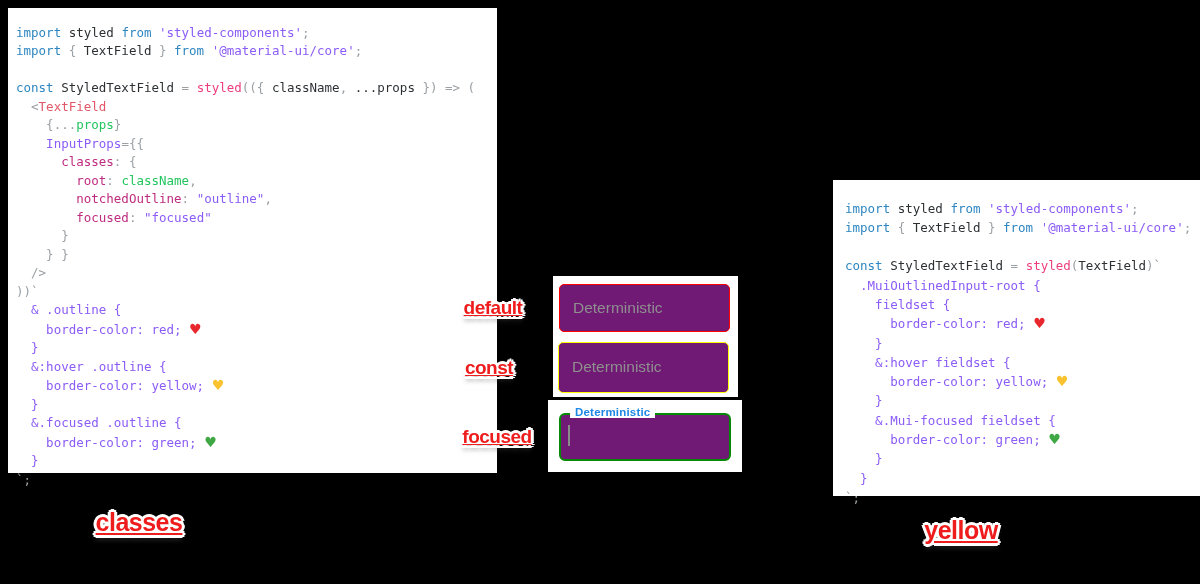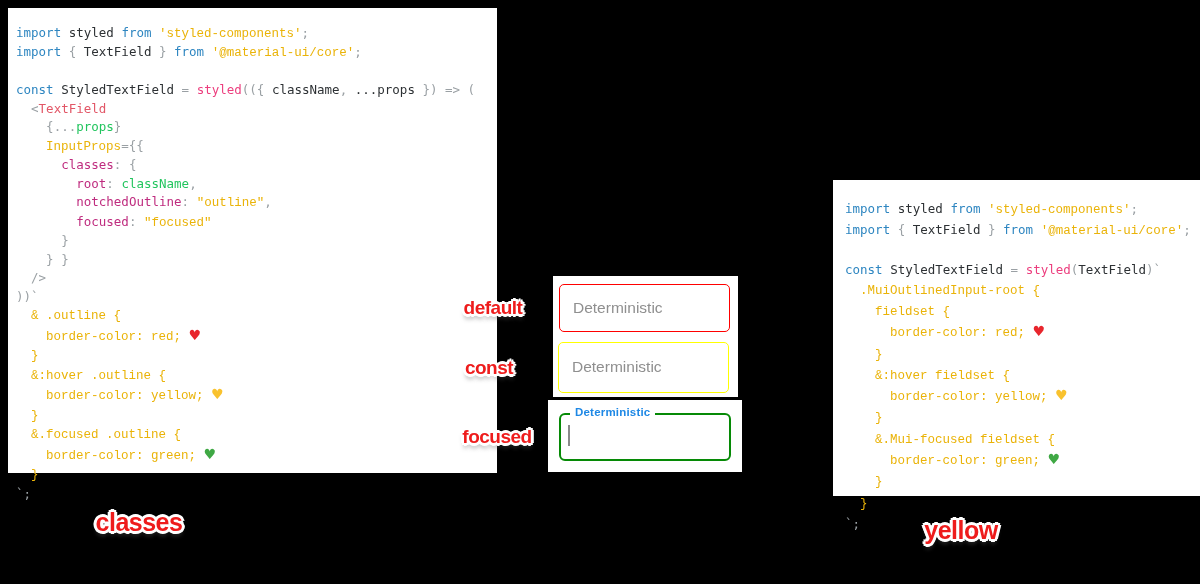--- a/index.html
+++ b/index.html
@@ -10,42 +10,42 @@
 
   
   .code{position:absolute;font-family:"DejaVu Sans Mono",monospace;
         font-size:12.5px;color:#2d3134;}
   .code .code-line{white-space:pre;}
   #left-code{left:16px;top:11px;line-height:18.5px;}
   #right-code{left:845px;top:186px;line-height:19.3px;}
 
   .tk-kw{color:#2e86c1;}
   .tk-id{color:#2d3134;}
-  .tk-grn{color:#eab308;font-family:Liberation Mono, monospace;}
+  .tk-grn{color:#8b5cf6;}
   .tk-pun{color:#9aa0a4;}
   .tk-fn{color:#ec3e7e;}
   .tk-tag{color:#e25767;}
   .tk-prop{color:#bf2c7f;}
   .tk-ref{color:#22c55e;}
   .tk-hr,.tk-hy,.tk-hg{font-family:"DejaVu Sans",sans-serif;font-size:14px;}
   .tk-hr{color:#e8262d;}
   .tk-hy{color:#f9c22e;}
   .tk-hg{color:#3fa844;}
 
   
   .caption{position:absolute;color:#ee1c1c;font-weight:bold;text-align:center;
            letter-spacing:-0.5px;
            text-shadow:-3px 0 0 #fff,3px 0 0 #fff,0 -3px 0 #fff,0 3px 0 #fff,
                        -2px -2px 0 #fff,2px -2px 0 #fff,-2px 2px 0 #fff,2px 2px 0 #fff,
-                       0 5px 4px rgba(90,90,90,.55);}
+                       0 5px 4px rgba(90,90,90,.55);text-decoration:underline;}
   .caption.small{font-size:19px;}
   .caption.big{font-size:25px;}
 
   
-  .mui-field{position:absolute;background:#ffffff;border-radius:5px;box-sizing:border-box;}
+  .mui-field{position:absolute;background:#701a75;border-radius:5px;box-sizing:border-box;}
   .mui-field .ph{display:block;padding-left:13px;color:#8f8f8f;font-size:15.5px;}
   #field-default{left:559px;top:284px;width:171px;height:48px;border:1.5px solid #ff0000;}
   #field-default .ph{line-height:45px;}
   #field-hover{left:558px;top:342px;width:171px;height:51px;border:1.5px solid #ffff00;}
   #field-hover .ph{line-height:48px;}
   #field-focused{left:559px;top:413px;width:172px;height:48px;border:2px solid #068a06;
                  border-radius:6px;}
   .notched-label{position:absolute;left:9px;top:-9px;background:#fff;padding:0 5px;
                  color:#1e88e5;font-size:11.5px;font-weight:bold;letter-spacing:.2px;}
   .caret{position:absolute;left:7px;top:10px;width:2px;height:21px;background:#8a8a8a;}

